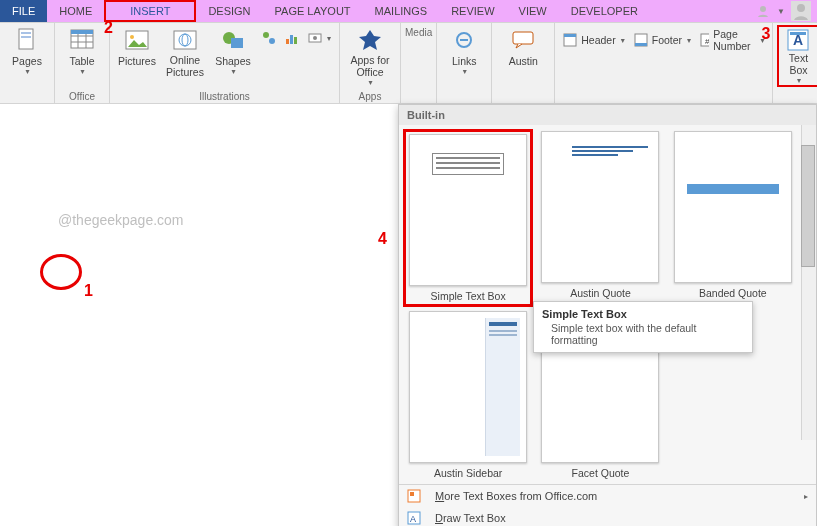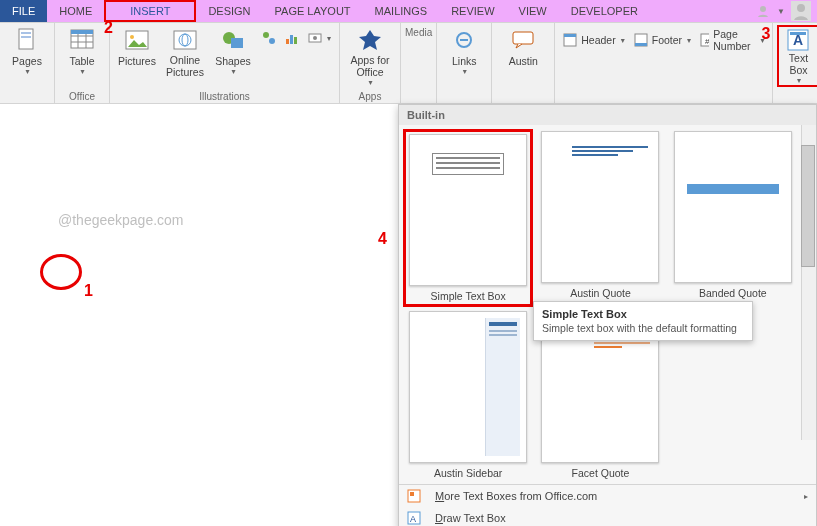--- a/index.html
+++ b/index.html
@@ -201,20 +201,21 @@
 }
 .tooltip .tt-title {
   font-weight: 600;
   font-size: 11px;
   color: #333;
   margin-bottom: 2px;
 }
 .tooltip .tt-desc {
   font-size: 10.5px;
   color: #555;
+  margin-left: 9px;
 }
 .gallery-footer {
   border-top: 1px solid #d4d4d4;
 }
 .footer-item {
   display: flex;
   align-items: center;
   gap: 14px;
   padding: 4px 8px;
   font-size: 11px;

